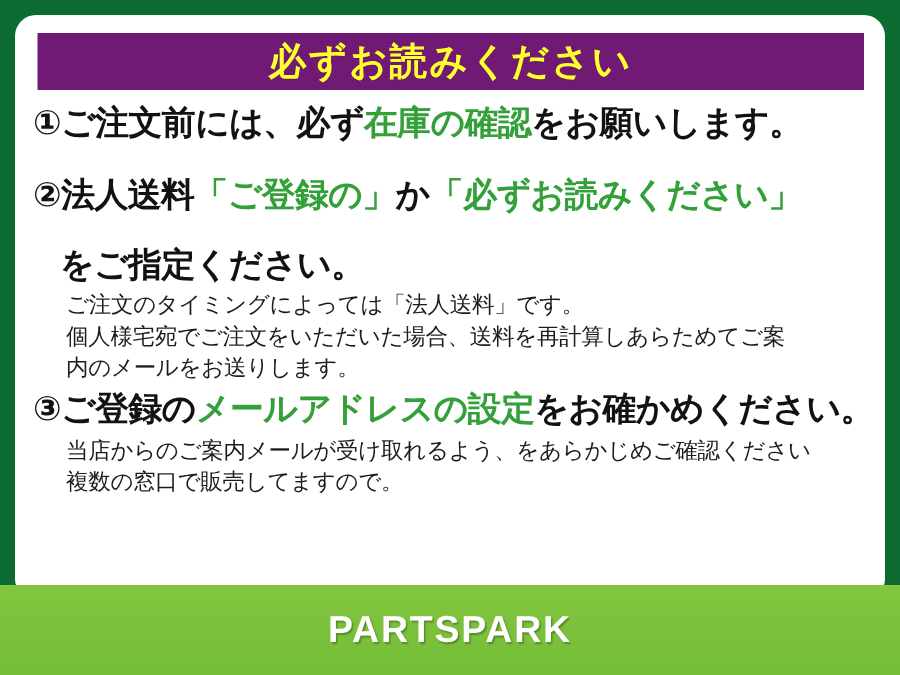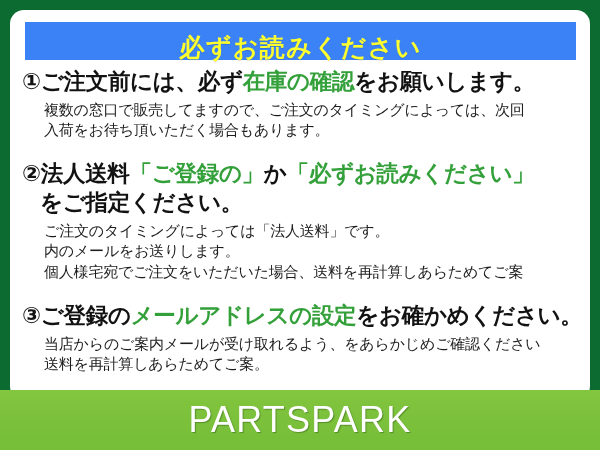--- a/index.html
+++ b/index.html
@@ -38,23 +38,23 @@
     overflow: hidden;
   }
 
   
   .title-bar {
     position: absolute;
     left: 15px;
     top: 12px;
     width: 551px;
     height: 38px;
-    background: #3b82f6;
+    background: #701a75;
     display: flex;
-    align-items: flex-end;
+    align-items: center;
     justify-content: center;
   }
   .title-text {
     color: #ffff2e;
     font-size: 25px;
     font-weight: bold;
     letter-spacing: 1.5px;
     line-height: 1;
     text-shadow: 0 1px 0 rgba(0,0,0,0.12);
     white-space: nowrap;
@@ -88,82 +88,79 @@
     color: #1c1c1c;
     font-size: 15px;
     font-weight: normal;
     line-height: 1.38;
     letter-spacing: -0.2px;
     margin: 3px 0 0 22px;
     white-space: nowrap;
   }
   .item-1 { margin-top: 0; }
   .item-2 { margin-top: 19px; }
-  .item-3 { margin-top: 19px; }
+  .item-3 { margin-top: 3px; }
   .head-line2 {
     display: block;
     margin-left: 18px;
+    margin-top: 18px;
   }
 
   
   .footer {
     position: absolute;
     left: 0;
     bottom: 0;
     width: 600px;
     height: 60px;
     background: linear-gradient(180deg, #83c63f 0%, #7cc13c 45%, #76be37 100%);
     display: flex;
     align-items: center;
     justify-content: center;
   }
   .brand {
     color: #ffffff;
-    font-size: 36px;
-    font-weight: normal;
+    font-size: 25px;
+    font-weight: bold;
     letter-spacing: 1.2px;
     line-height: 1;
     text-shadow: 1px 1px 1px rgba(40,80,20,0.45);
   }
 </style>
 </head>
 <body>
 
 <div class="notice-frame">
 
   <div class="card">
 
     <div class="title-bar">
       <span class="title-text">必ずお読みください</span>
     </div>
 
     <div class="items">
 
       <div class="item item-1">
         <div class="item-head"><span>①</span><span>ご注文前には、必ず</span><span class="hl-green">在庫の確認</span><span>をお願いします。</span></div>
-        <div class="item-body">
-          <div>複数の窓口で販売してますので、ご注文のタイミングによっては、次回</div>
-          <div>入荷をお待ち頂いただく場合もあります。</div>
-        </div>
       </div>
 
       <div class="item item-2">
         <div class="item-head wrap"><span>②</span><span>法人送料</span><span class="hl-green">「ご登録の」</span><span>か</span><span class="hl-green">「必ずお読みください」</span><span class="head-line2">をご指定ください。</span></div>
         <div class="item-body">
           <div>ご注文のタイミングによっては「法人送料」です。</div>
+          <div>個人様宅宛でご注文をいただいた場合、送料を再計算しあらためてご案</div>
           <div>内のメールをお送りします。</div>
-          <div>個人様宅宛でご注文をいただいた場合、送料を再計算しあらためてご案</div>
         </div>
       </div>
 
       <div class="item item-3">
         <div class="item-head"><span>③</span><span>ご登録の</span><span class="hl-green">メールアドレスの設定</span><span>をお確かめください。</span></div>
         <div class="item-body">
           <div>当店からのご案内メールが受け取れるよう、をあらかじめご確認ください</div>
-          <div>送料を再計算しあらためてご案。</div>
+          <div>複数の窓口で販売してますので。</div>
         </div>
       </div>
 
     </div>
 
   </div>
 
   <div class="footer">
     <span class="brand">PARTSPARK</span>
   </div>

